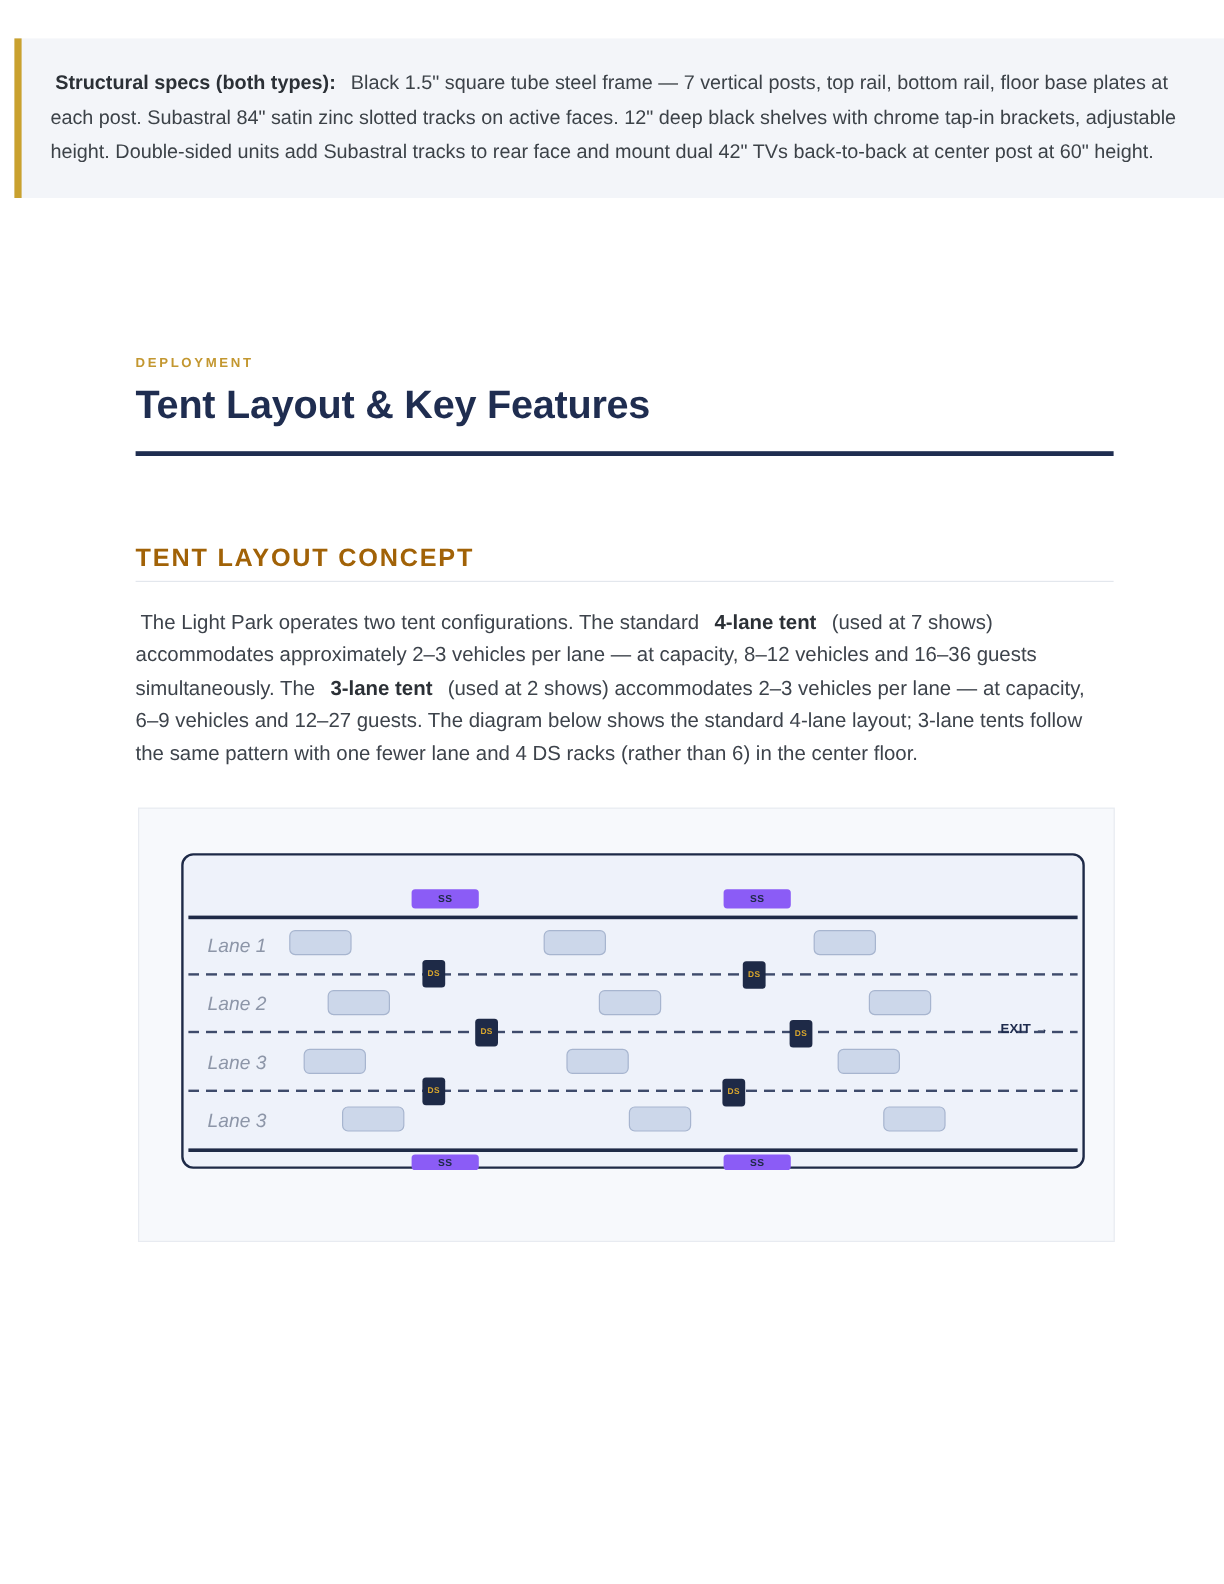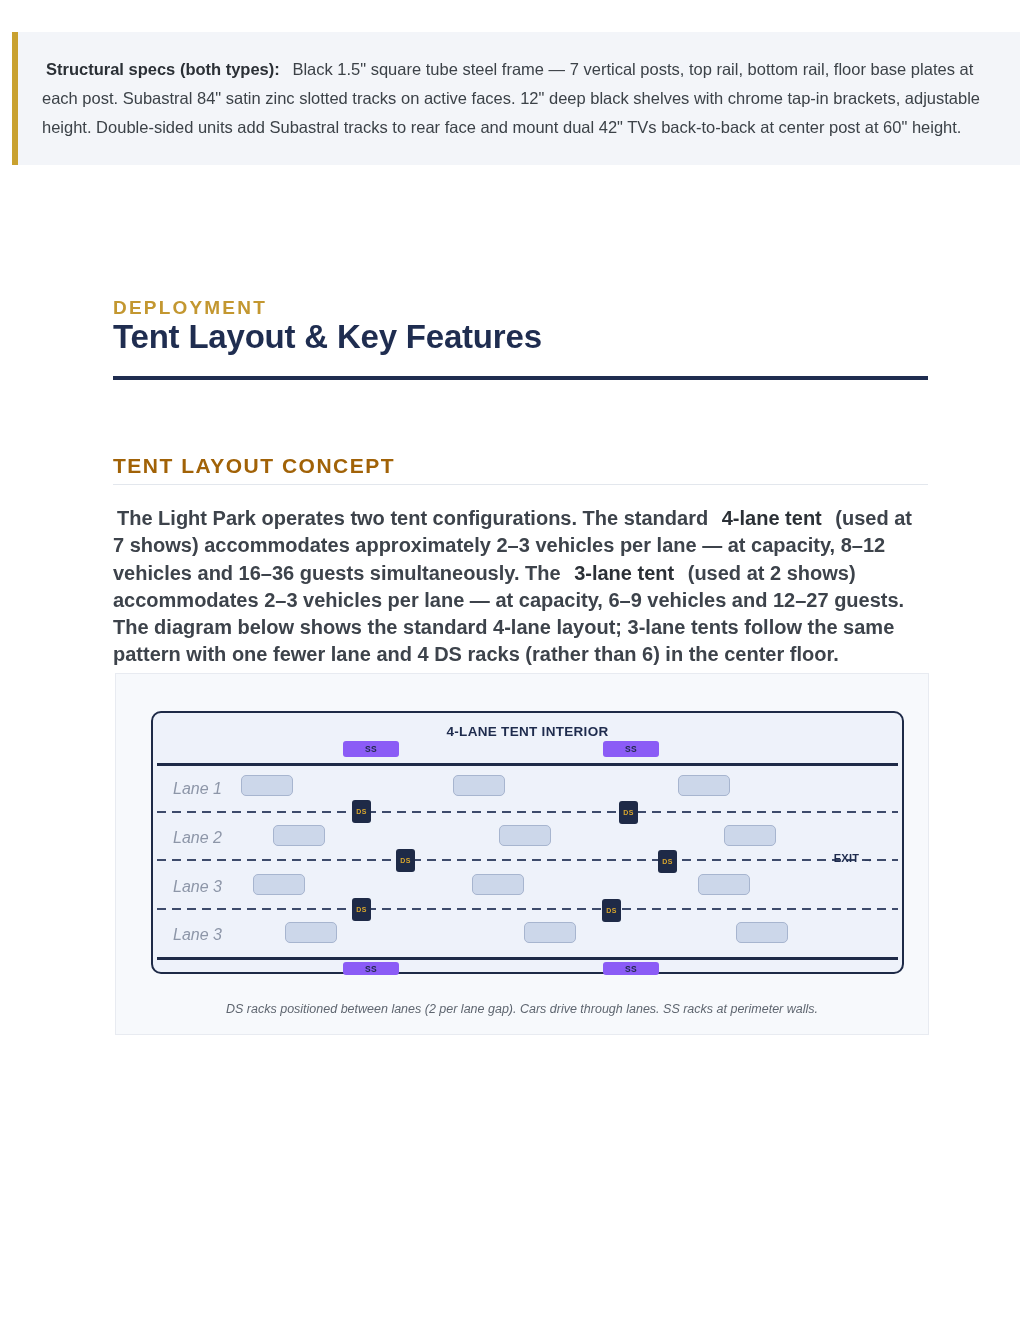--- a/index.html
+++ b/index.html
@@ -14,39 +14,39 @@
     position:absolute; top:20px; left:0; width:1020px;
     background:#f3f5f9; border-left:6px solid #c9a12f;
     padding:23px 30px 23px 24px;
     font-size:16.5px; line-height:29px; color:#3c4248;
   }
   .callout b { color:#2b3036; }
 
   
   .eyebrow {
     position:absolute; top:285px; left:101px;
-    font-size:19px; font-weight:700; letter-spacing:2.2px; color:#c39730;
+    font-size:11px; font-weight:700; letter-spacing:2.2px; color:#c39730;
   }
   .page-title {
     position:absolute; top:306px; left:101px;
     font-size:33px; font-weight:800; letter-spacing:-0.2px; color:#1f2d50;
   }
   .title-rule {
     position:absolute; top:364px; left:101px; width:815px; height:4px; background:#1f2d50;
   }
   .subheading {
     position:absolute; top:442px; left:101px;
     font-size:21px; font-weight:700; letter-spacing:1.5px; color:#a16207;
   }
   .sub-rule {
     position:absolute; top:472px; left:101px; width:815px; height:1px; background:#e3e7ed;
   }
   .para {
     position:absolute; top:493px; left:101px; width:812px;
-    font-size:20px; line-height:27.3px; color:#3d434b;font-weight:bold;
+    font-size:17px; line-height:27.3px; color:#3d434b;
   }
   .para b { color:#2b3036; }
 
   
   .panel {
     position:absolute; top:661px; left:103px; width:814px; height:362px;
     background:#f7f9fc; border:1px solid #e8ebf1;
   }
   .tent {
     position:absolute; top:33px; left:31px; width:753px; height:263px;
@@ -109,21 +109,20 @@
 <div class="title-rule"></div>
 
 <h2 class="subheading">TENT LAYOUT CONCEPT</h2>
 <div class="sub-rule"></div>
 
 <p class="para"><span>The Light Park operates two tent configurations. The standard </span><b>4-lane tent</b><span> (used at 7 shows) accommodates approximately 2–3 vehicles per lane — at capacity, 8–12 vehicles and 16–36 guests simultaneously. The </span><b>3-lane tent</b><span> (used at 2 shows) accommodates 2–3 vehicles per lane — at capacity, 6–9 vehicles and 12–27 guests. The diagram below shows the standard 4-lane layout; 3-lane tents follow the same pattern with one fewer lane and 4 DS racks (rather than 6) in the center floor.</span></p>
 
 <div class="panel">
   <div class="tent">
 
-    <div class="tent-title">4-LANE TENT INTERIOR</div>
 
 
     <div class="ss" style="left:186px; top:24px;">SS</div>
     <div class="ss" style="left:446px; top:24px;">SS</div>
 
     <div class="wall-line wall-top"></div>
     <div class="wall-line wall-bottom"></div>
 
     <div class="dash" style="top:94px;"></div>
     <div class="dash" style="top:142px;"></div>
@@ -156,14 +155,13 @@
     <div class="ds" style="left:501px; top:133px;">DS</div>
     <div class="ds" style="left:195px; top:181px;">DS</div>
     <div class="ds" style="left:445px; top:182px;">DS</div>
 
     <div class="exit">EXIT →</div>
 
     <div class="ss ss-bottom" style="left:186px; top:245px;">SS</div>
     <div class="ss ss-bottom" style="left:446px; top:245px;">SS</div>
   </div>
 
-  <div class="caption">DS racks positioned between lanes (2 per lane gap). Cars drive through lanes. SS racks at perimeter walls.</div>
 </div>
 
 </body></html>

